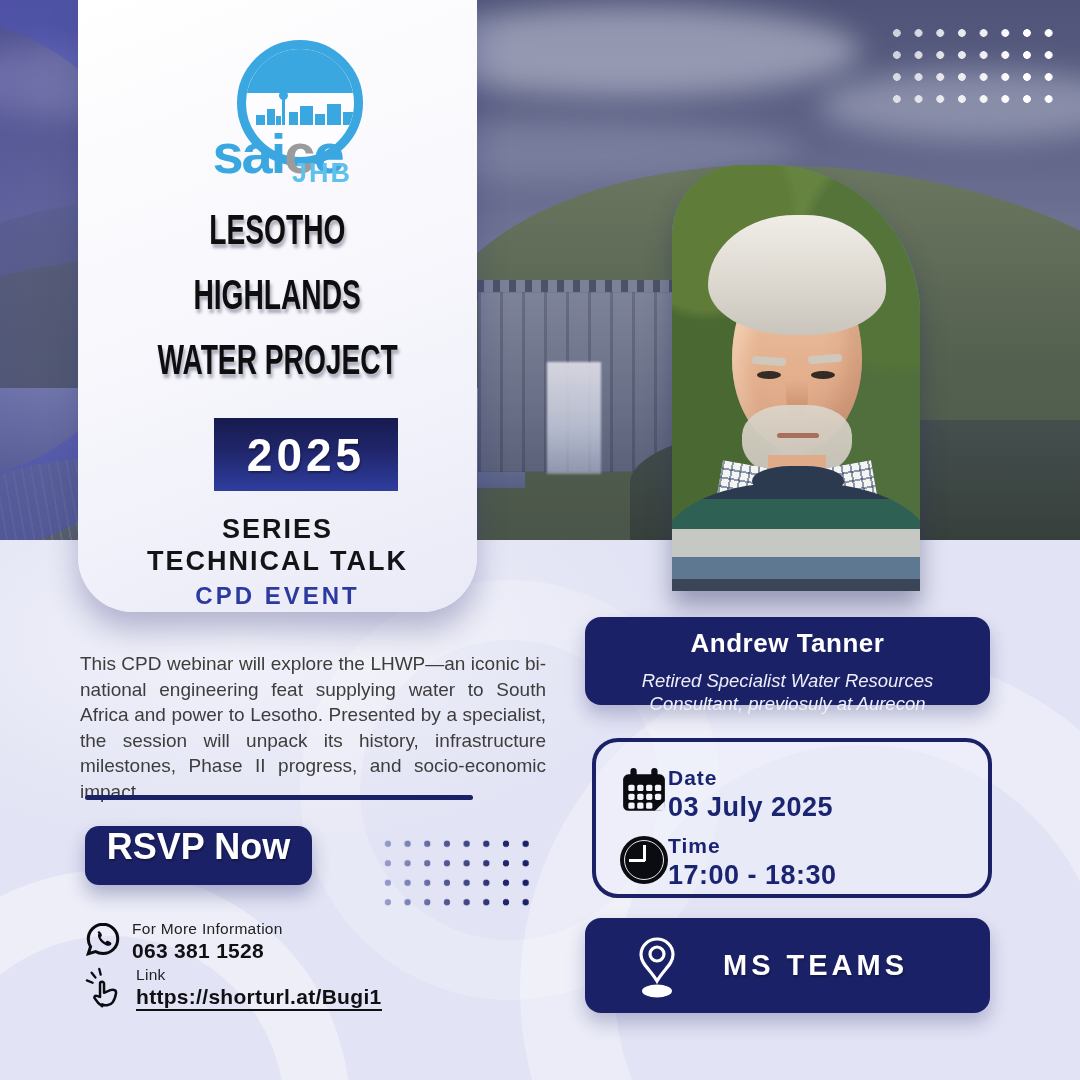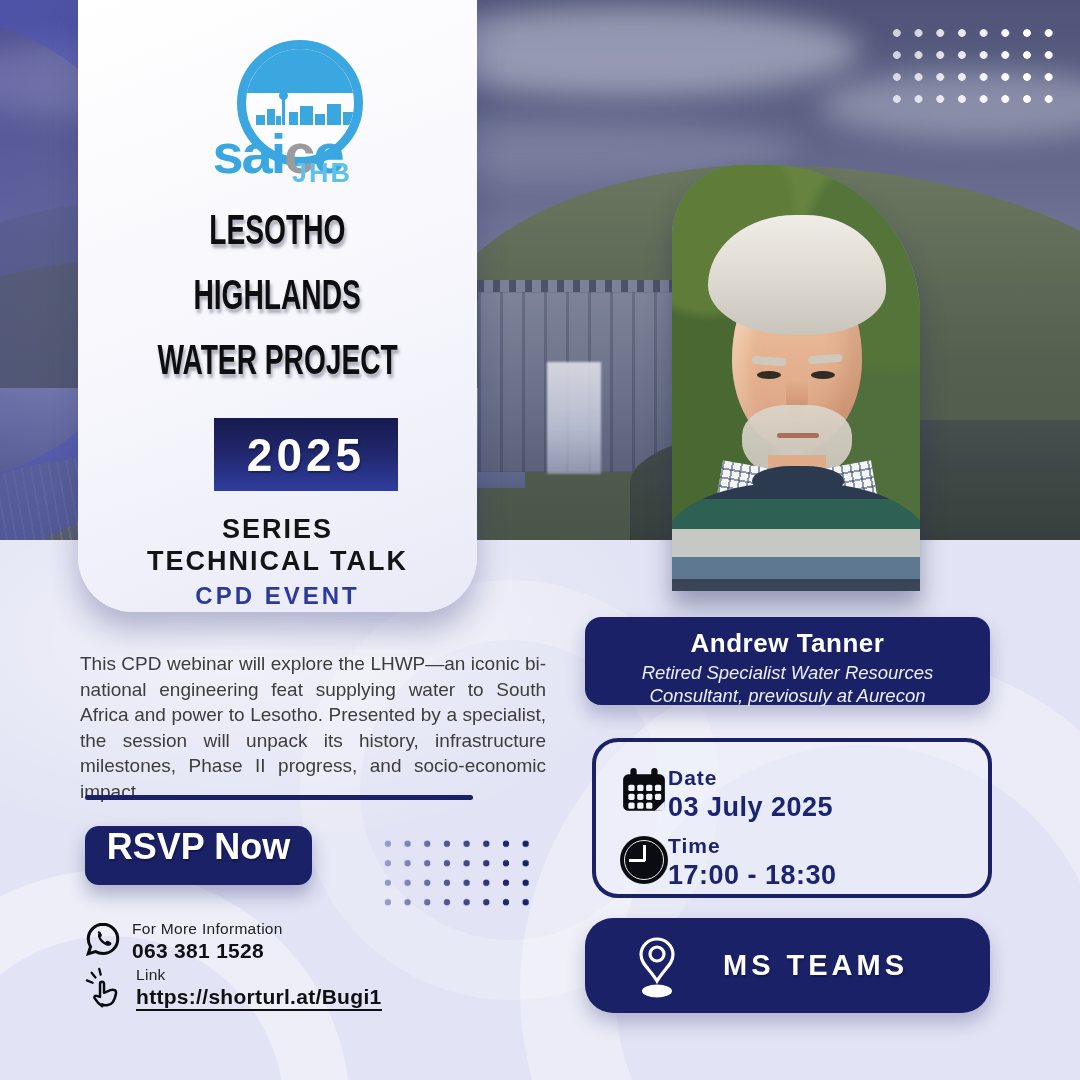--- a/index.html
+++ b/index.html
@@ -162,36 +162,36 @@
     background:linear-gradient(180deg,#2c3a50 0 16px,#2f6054 16px 46px,#c6c8c4 46px 74px,#5e7892 74px 96px,#3a4658 96px 110px); }
   .p-crew { position:absolute; left:80px; top:301px; width:92px; height:30px; border-radius:50% / 60%; background:#2c3a50; }
   .p-hair { position:absolute; left:36px; top:50px; width:178px; height:120px;
     border-radius:52% 48% 46% 50% / 62% 62% 40% 44%;
     background:linear-gradient(180deg,#f0ede7 0%,#ddd9d1 55%,#c9c5bc 100%); }
 
   
   .speaker-box { position:absolute; left:585px; top:617px; width:405px; height:88px; background:#1b2166;
     border-radius:16px; text-align:center; color:#fff; box-shadow:0 10px 18px rgba(27,33,102,.25); }
   .sname { margin-top:11px; font-size:26px; font-weight:bold; letter-spacing:.5px; }
-  .srole { margin-top:2px; font-size:18.5px; line-height:23px; font-style:italic; color:#eceef8; }
+  .srole { margin-top:10px; font-size:18.5px; line-height:23px; font-style:italic; color:#eceef8; }
 
   .info-box { position:absolute; left:592px; top:738px; width:400px; height:160px;
     border:4px solid #1b2166; border-radius:26px; background:rgba(240,241,252,.45); }
   .irow { position:absolute; left:24px; display:flex; }
   .ir1 { top:24px; } .ir2 { top:92px; }
   .itext { }
   .ilabel { font-size:21px; font-weight:bold; letter-spacing:1px; color:#1b2470; }
   .ivalue { font-size:27px; font-weight:bold; letter-spacing:.5px; color:#1b2470; margin-top:2px; }
   .clock { position:relative; width:48px; height:48px; border-radius:50%; background:#0b0b12; margin-top:2px; }
   .clock::before { content:""; position:absolute; inset:4px; border:1.5px solid rgba(255,255,255,.9); border-radius:50%; }
   .clock .h { position:absolute; left:23px; top:9px; width:3px; height:16px; background:#fff; }
   .clock .m { position:absolute; left:9px; top:23px; width:16px; height:3px; background:#fff; }
 
   .teams-box { position:absolute; left:585px; top:918px; width:405px; height:95px; background:#1b2166;
-    border-radius:28px; display:flex; align-items:center; box-shadow:0 10px 18px rgba(27,33,102,.25); cursor:pointer; }
+    border-radius:16px; display:flex; align-items:center; box-shadow:0 10px 18px rgba(27,33,102,.25); cursor:pointer; }
   .teams-box .pin { margin-left:44px; }
   .teams-label { margin-left:38px; color:#fff; font-size:29px; font-weight:bold; letter-spacing:4px;
     text-shadow:1px 2px 2px rgba(0,0,0,.25); }
 </style>
 </head>
 <body>
 
 <div class="poster">
 
   <div class="bg-photo">

